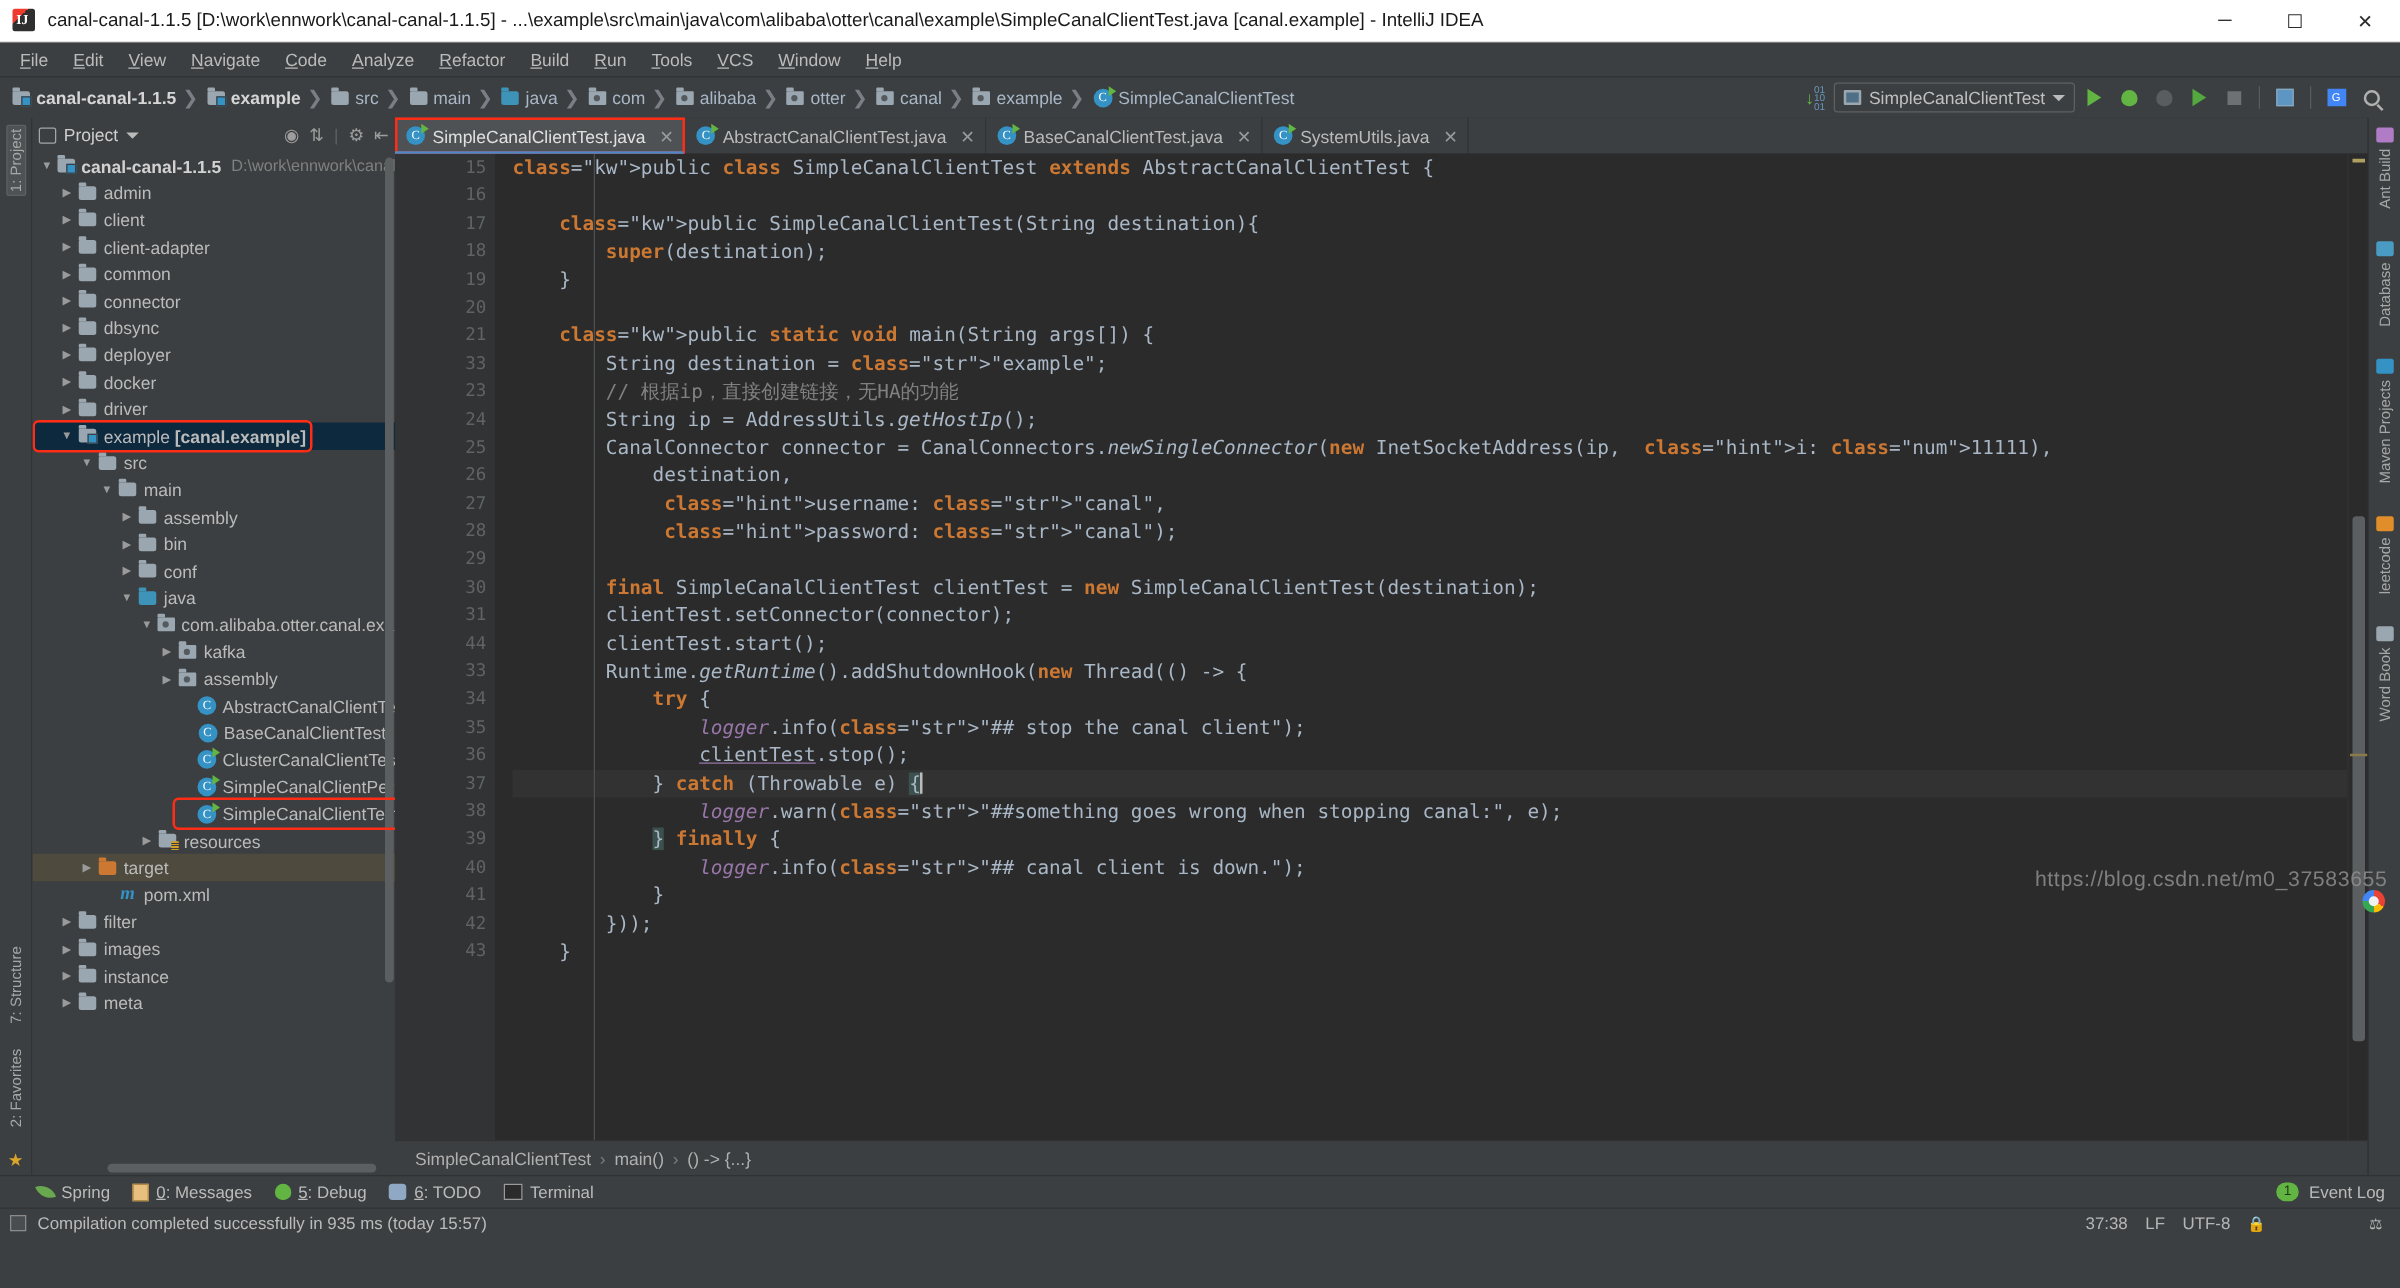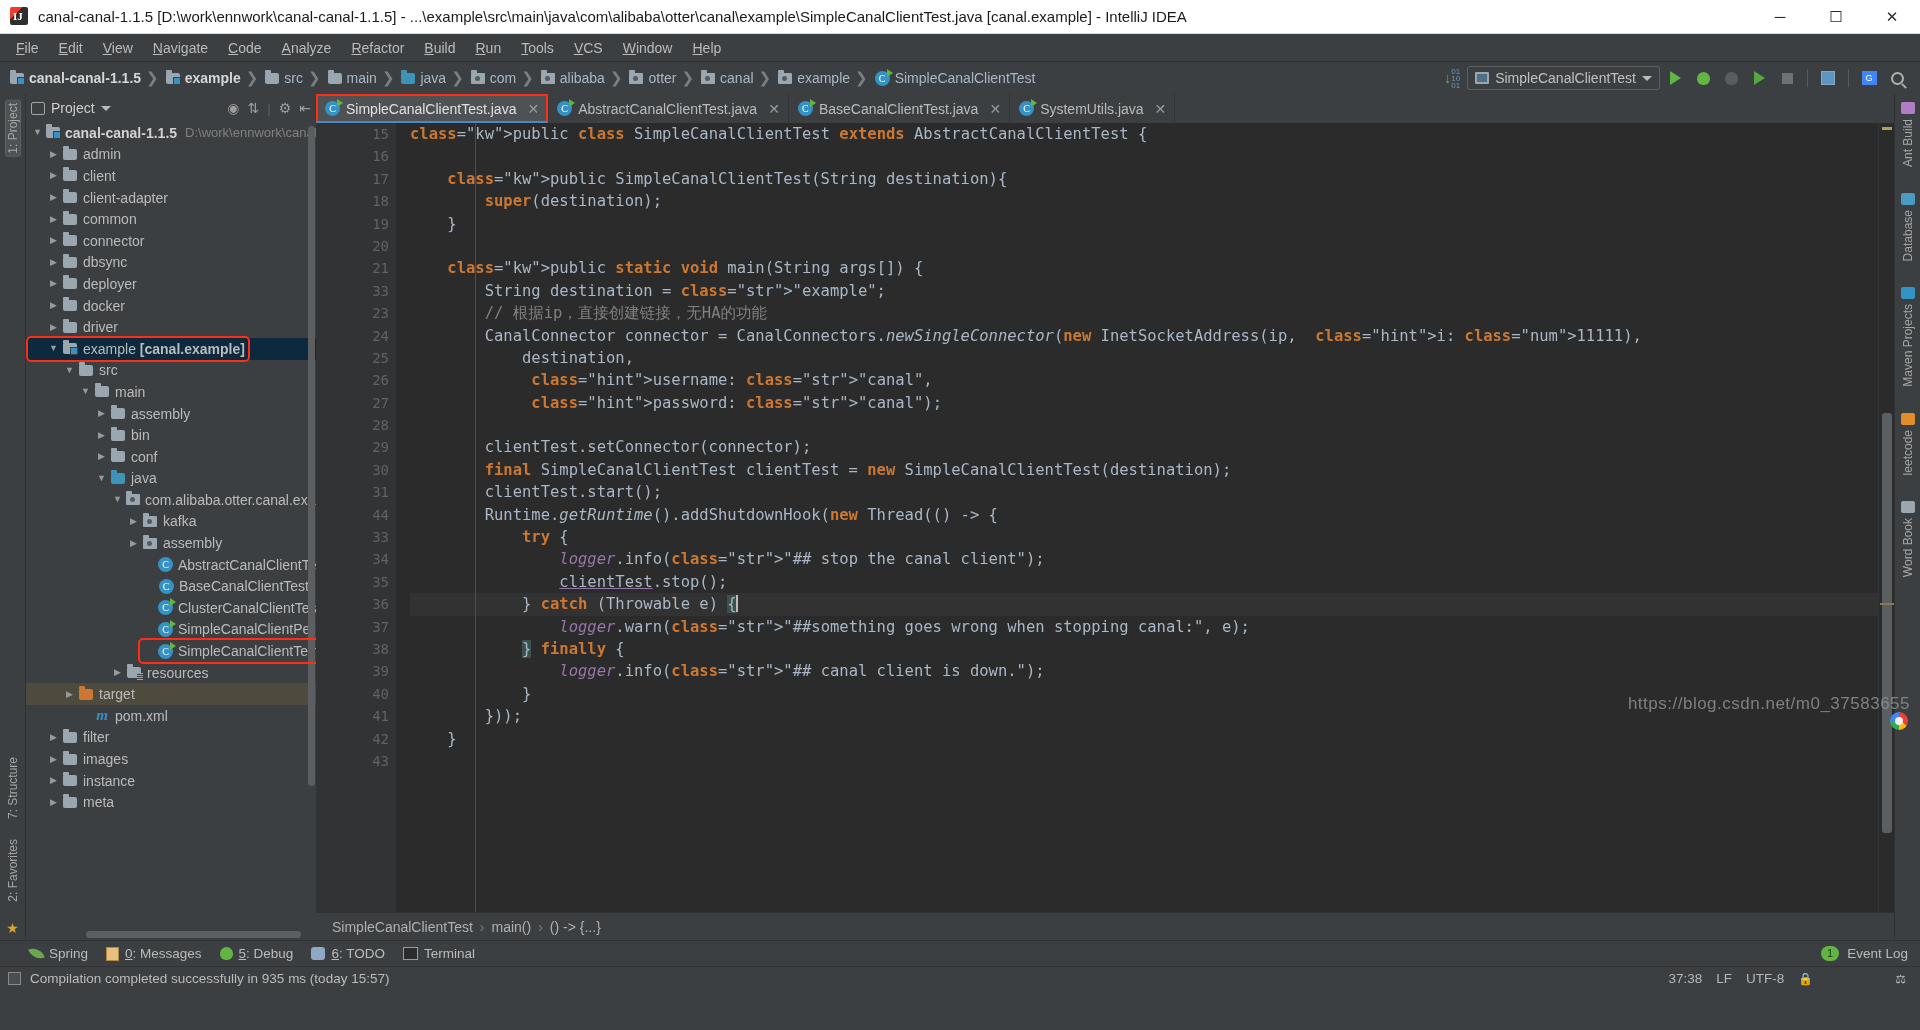--- a/index.html
+++ b/index.html
@@ -708,27 +708,28 @@
           <div class="indent-g" style="left:79px;"></div>
         <div class="cline"><span <span="" class="kw">class</span>="kw"&gt;public <span class="kw">class</span> SimpleCanalClientTest <span class="kw">extends</span> AbstractCanalClientTest {</div>
             <div class="cline">&nbsp;</div>
             <div class="cline">    <span <span="" class="kw">class</span>="kw"&gt;public SimpleCanalClientTest(String destination){</div>
             <div class="cline">        <span class="kw">super</span>(destination);</div>
             <div class="cline">    }</div>
             <div class="cline">&nbsp;</div>
             <div class="cline">    <span <span="" class="kw">class</span>="kw"&gt;public <span class="kw">static</span> <span class="kw">void</span> main(String args[]) {</div>
             <div class="cline">        String destination = <span <span="" class="kw">class</span>="str"&gt;"example";</div>
             <div class="cline"><span class="cmt">        // 根据ip，直接创建链接，无HA的功能</span></div>
+            <div class="cline">        String ip = AddressUtils.<span class="italic">getHostIp</span>();</div>
             <div class="cline">        CanalConnector connector = CanalConnectors.<span class="italic">newSingleConnector</span>(<span class="kw">new</span> InetSocketAddress(ip,  <span <span="" class="kw">class</span>="hint"&gt;i: <span <span="" class="kw">class</span>="num"&gt;11111),</div>
             <div class="cline">            destination,</div>
             <div class="cline">             <span <span="" class="kw">class</span>="hint"&gt;username: <span <span="" class="kw">class</span>="str"&gt;"canal",</div>
             <div class="cline">             <span <span="" class="kw">class</span>="hint"&gt;password: <span <span="" class="kw">class</span>="str"&gt;"canal");</div>
             <div class="cline">&nbsp;</div>
+            <div class="cline">        <span class="kw">final</span> SimpleCanalClientTest clientTest = <span class="kw">new</span> SimpleCanalClientTest(destination);</div>
             <div class="cline">        clientTest.setConnector(connector);</div>
-            <div class="cline">        <span class="kw">final</span> SimpleCanalClientTest clientTest = <span class="kw">new</span> SimpleCanalClientTest(destination);</div>
             <div class="cline">        clientTest.start();</div>
             <div class="cline">        Runtime.<span class="italic">getRuntime</span>().addShutdownHook(<span class="kw">new</span> Thread(() -&gt; {</div>
             <div class="cline">            <span class="kw">try</span> {</div>
             <div class="cline">                <span class="field">logger</span>.info(<span <span="" class="kw">class</span>="str"&gt;"## stop the canal client");</div>
             <div class="cline">                <span class="ulink">clientTest</span>.stop();</div>
             <div class="cline cur">            } <span class="kw">catch</span> (Throwable e) <span class="hlbrace">{</span><span class="caret-bar"></span></div>
             <div class="cline">                <span class="field">logger</span>.warn(<span <span="" class="kw">class</span>="str"&gt;"##something goes wrong when stopping canal:", e);</div>
             <div class="cline">            <span class="hlbrace">}</span> <span class="kw">finally</span> {</div>
             <div class="cline">                <span class="field">logger</span>.info(<span <span="" class="kw">class</span>="str"&gt;"## canal client is down.");</div>
             <div class="cline">            }</div>

